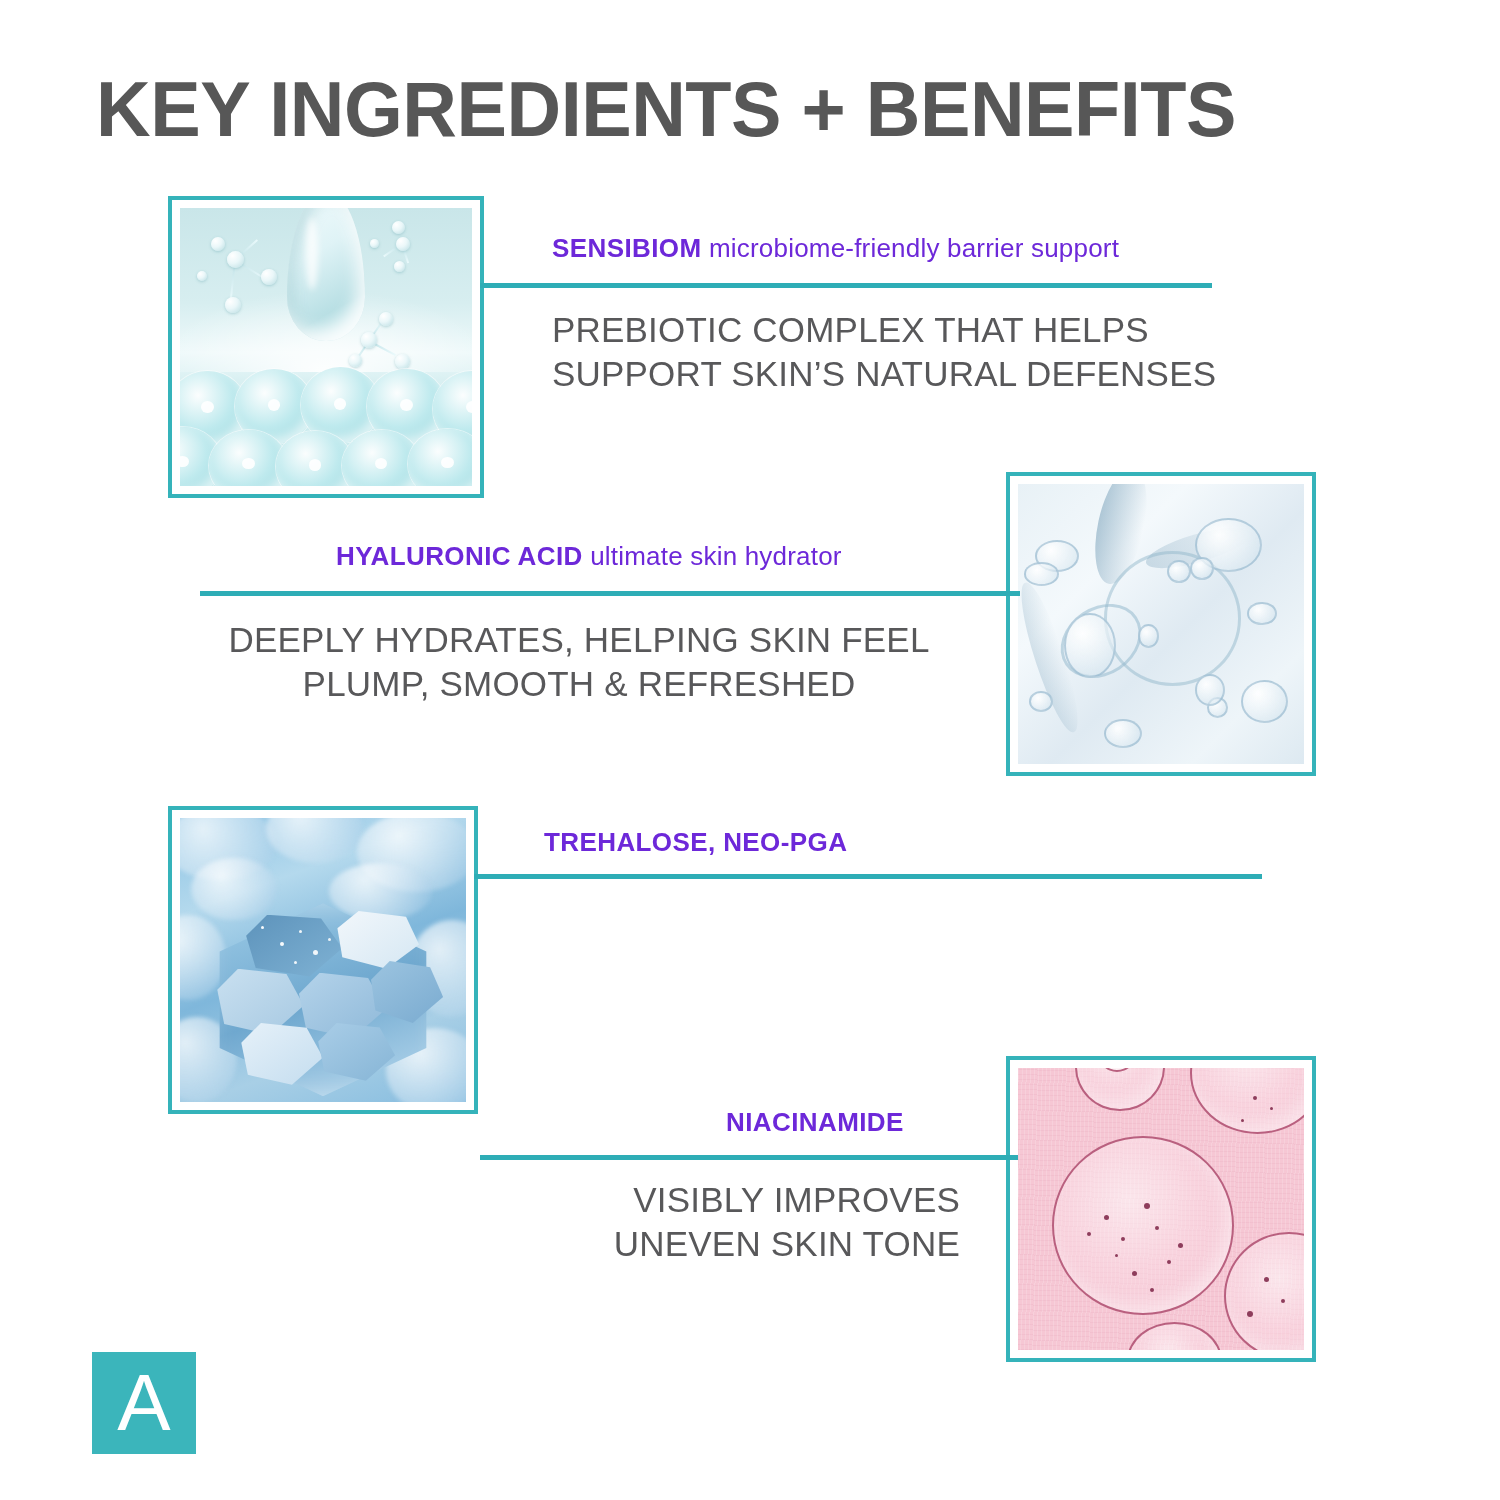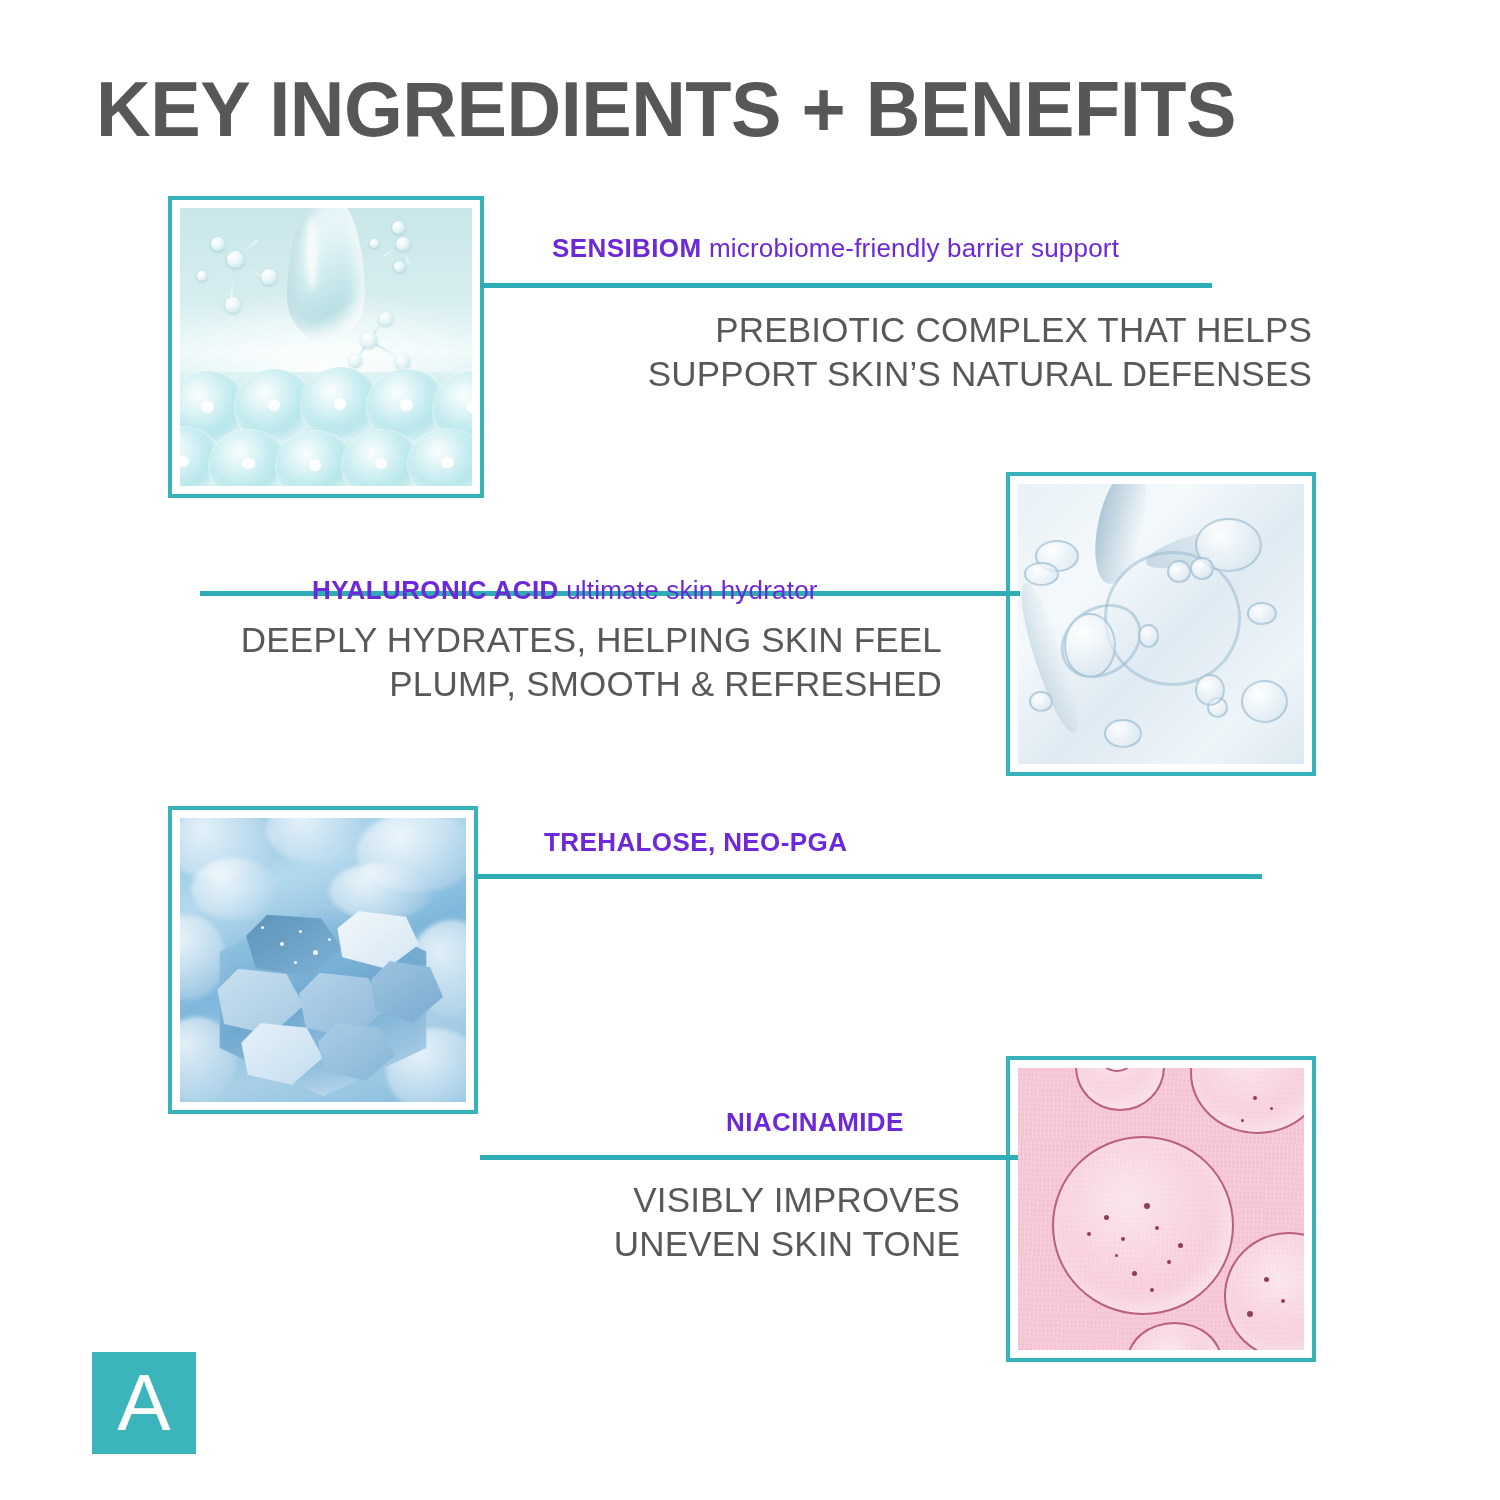--- a/index.html
+++ b/index.html
@@ -226,26 +226,26 @@
     color: #58585a;
     font-size: 35px;
     line-height: 44px;
     letter-spacing: 0.2px;
     font-weight: 400;
   }
 
   
   .head-1 { left: 552px; top: 232px; }
   .rule-1 { left: 480px; top: 283px; width: 732px; }
-  .body-1 { left: 552px; top: 308px; width: 760px; text-align: right; }
-
-  
-  .head-2 { left: 312px; top: 540px; margin-top: 34px; }
+  .body-1 { left: 552px; top: 308px; width: 760px; text-align: left; }
+
+  
+  .head-2 { left: 336px; top: 540px; }
   .rule-2 { left: 200px; top: 591px; width: 820px; }
-  .body-2 { left: 240px; top: 618px; width: 702px; text-align: right; }
+  .body-2 { left: 228px; top: 618px; width: 702px; text-align: center; }
 
   
   .head-3 { left: 544px; top: 826px; }
   .rule-3 { left: 474px; top: 874px; width: 788px; }
   .body-3 { left: 556px; top: 892px; width: 740px; text-align: left; }
 
   
   .head-4 { left: 726px; top: 1106px; }
   .rule-4 { left: 480px; top: 1155px; width: 538px; }
   .body-4 { left: 500px; top: 1178px; width: 460px; text-align: right; }

